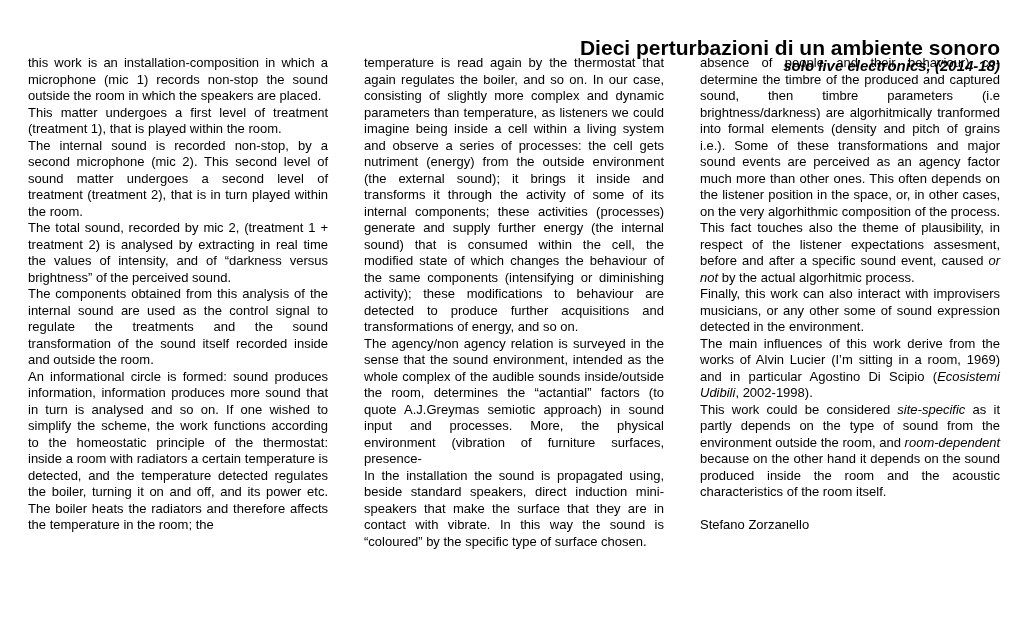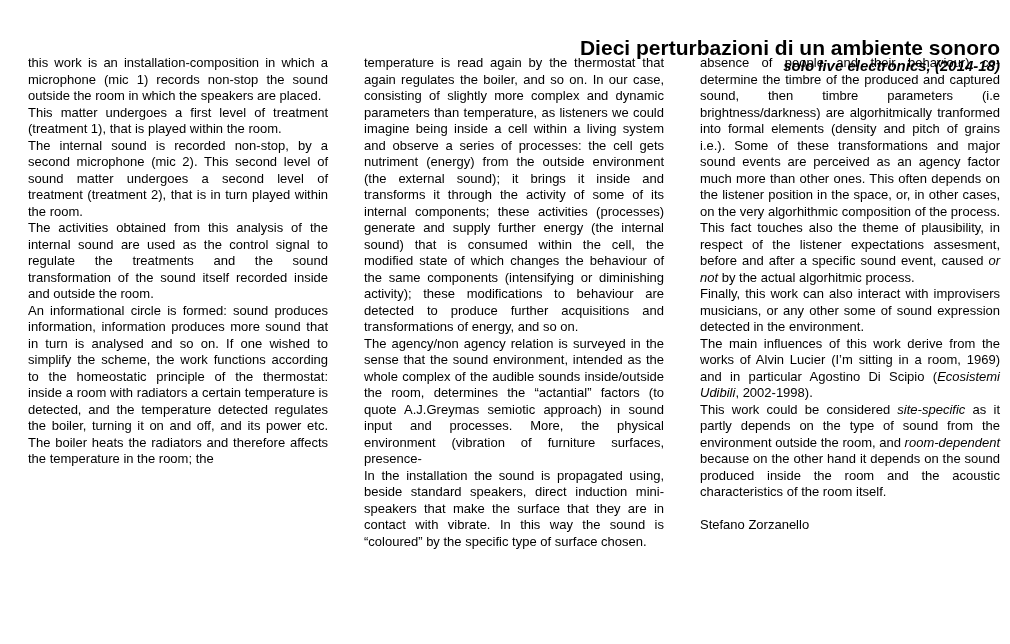--- a/index.html
+++ b/index.html
@@ -67,21 +67,22 @@
   <header class="doc-header">
     <div class="title-main">Dieci perturbazioni di un ambiente sonoro</div>
     <div class="title-sub">solo live electronics, (2014-18)</div>
   </header>
 
   <main class="columns">
     <div class="col">
         <p><span>this work is an installation-composition in which a microphone (mic 1) records non-stop the sound outside the room in which the speakers are placed.</span></p>
         <p><span>This matter undergoes a first level of treatment (treatment 1), that is played within the room.</span></p>
         <p><span>The internal sound is recorded non-stop, by a second microphone (mic 2). This second level of sound matter undergoes a second level of treatment (treatment 2), that is in turn played within the room.</span></p>
-        <p><span>The activities obtained from this analysis of the internal sound are used as the control signal to regulate the treatments and the sound transformation of the sound itself recorded inside and outside the room.</span></p>
+        <p><span>The total sound, recorded by mic 2, (treatment 1 + treatment 2) is analysed by extracting in real time the values of intensity, and of “darkness versus brightness” of the perceived sound.</span></p>
+        <p><span>The components obtained from this analysis of the internal sound are used as the control signal to regulate the treatments and the sound transformation of the sound itself recorded inside and outside the room.</span></p>
         <p><span>An informational circle is formed: sound produces information, information produces more sound that in turn is analysed and so on. If one wished to simplify the scheme, the work functions according to the homeostatic principle of the thermostat: inside a room with radiators a certain temperature is detected, and the temperature detected regulates the boiler, turning it on and off, and its power etc. The boiler heats the radiators and therefore affects the temperature in the room; the</span></p>
       </div>
 
     <div class="col">
         <p><span>temperature is read again by the thermostat that again regulates the boiler, and so on. In our case, consisting of slightly more complex and dynamic parameters than temperature, as listeners we could imagine being inside a cell within a living system and observe a series of processes: the cell gets nutriment (energy) from the outside environment (the external sound); it brings it inside and transforms it through the activity of some of its internal components; these activities (processes) generate and supply further energy (the internal sound) that is consumed within the cell, the modified state of which changes the behaviour of the same components (intensifying or diminishing activity); these modifications to behaviour are detected to produce further acquisitions and transformations of energy, and so on.</span></p>
         <p><span>The agency/non agency relation is surveyed in the sense that the sound environment, intended as the whole complex of the audible sounds inside/outside the room, determines the “actantial” factors (to quote A.J.Greymas semiotic approach) in sound input and processes. More, the physical environment (vibration of furniture surfaces, presence-</span></p>
         <p><span>In the installation the sound is propagated using, beside standard speakers, direct induction mini-speakers that make the surface that they are in contact with vibrate. In this way the sound is “coloured” by the specific type of surface chosen.</span></p>
       </div>
 
     <div class="col">

